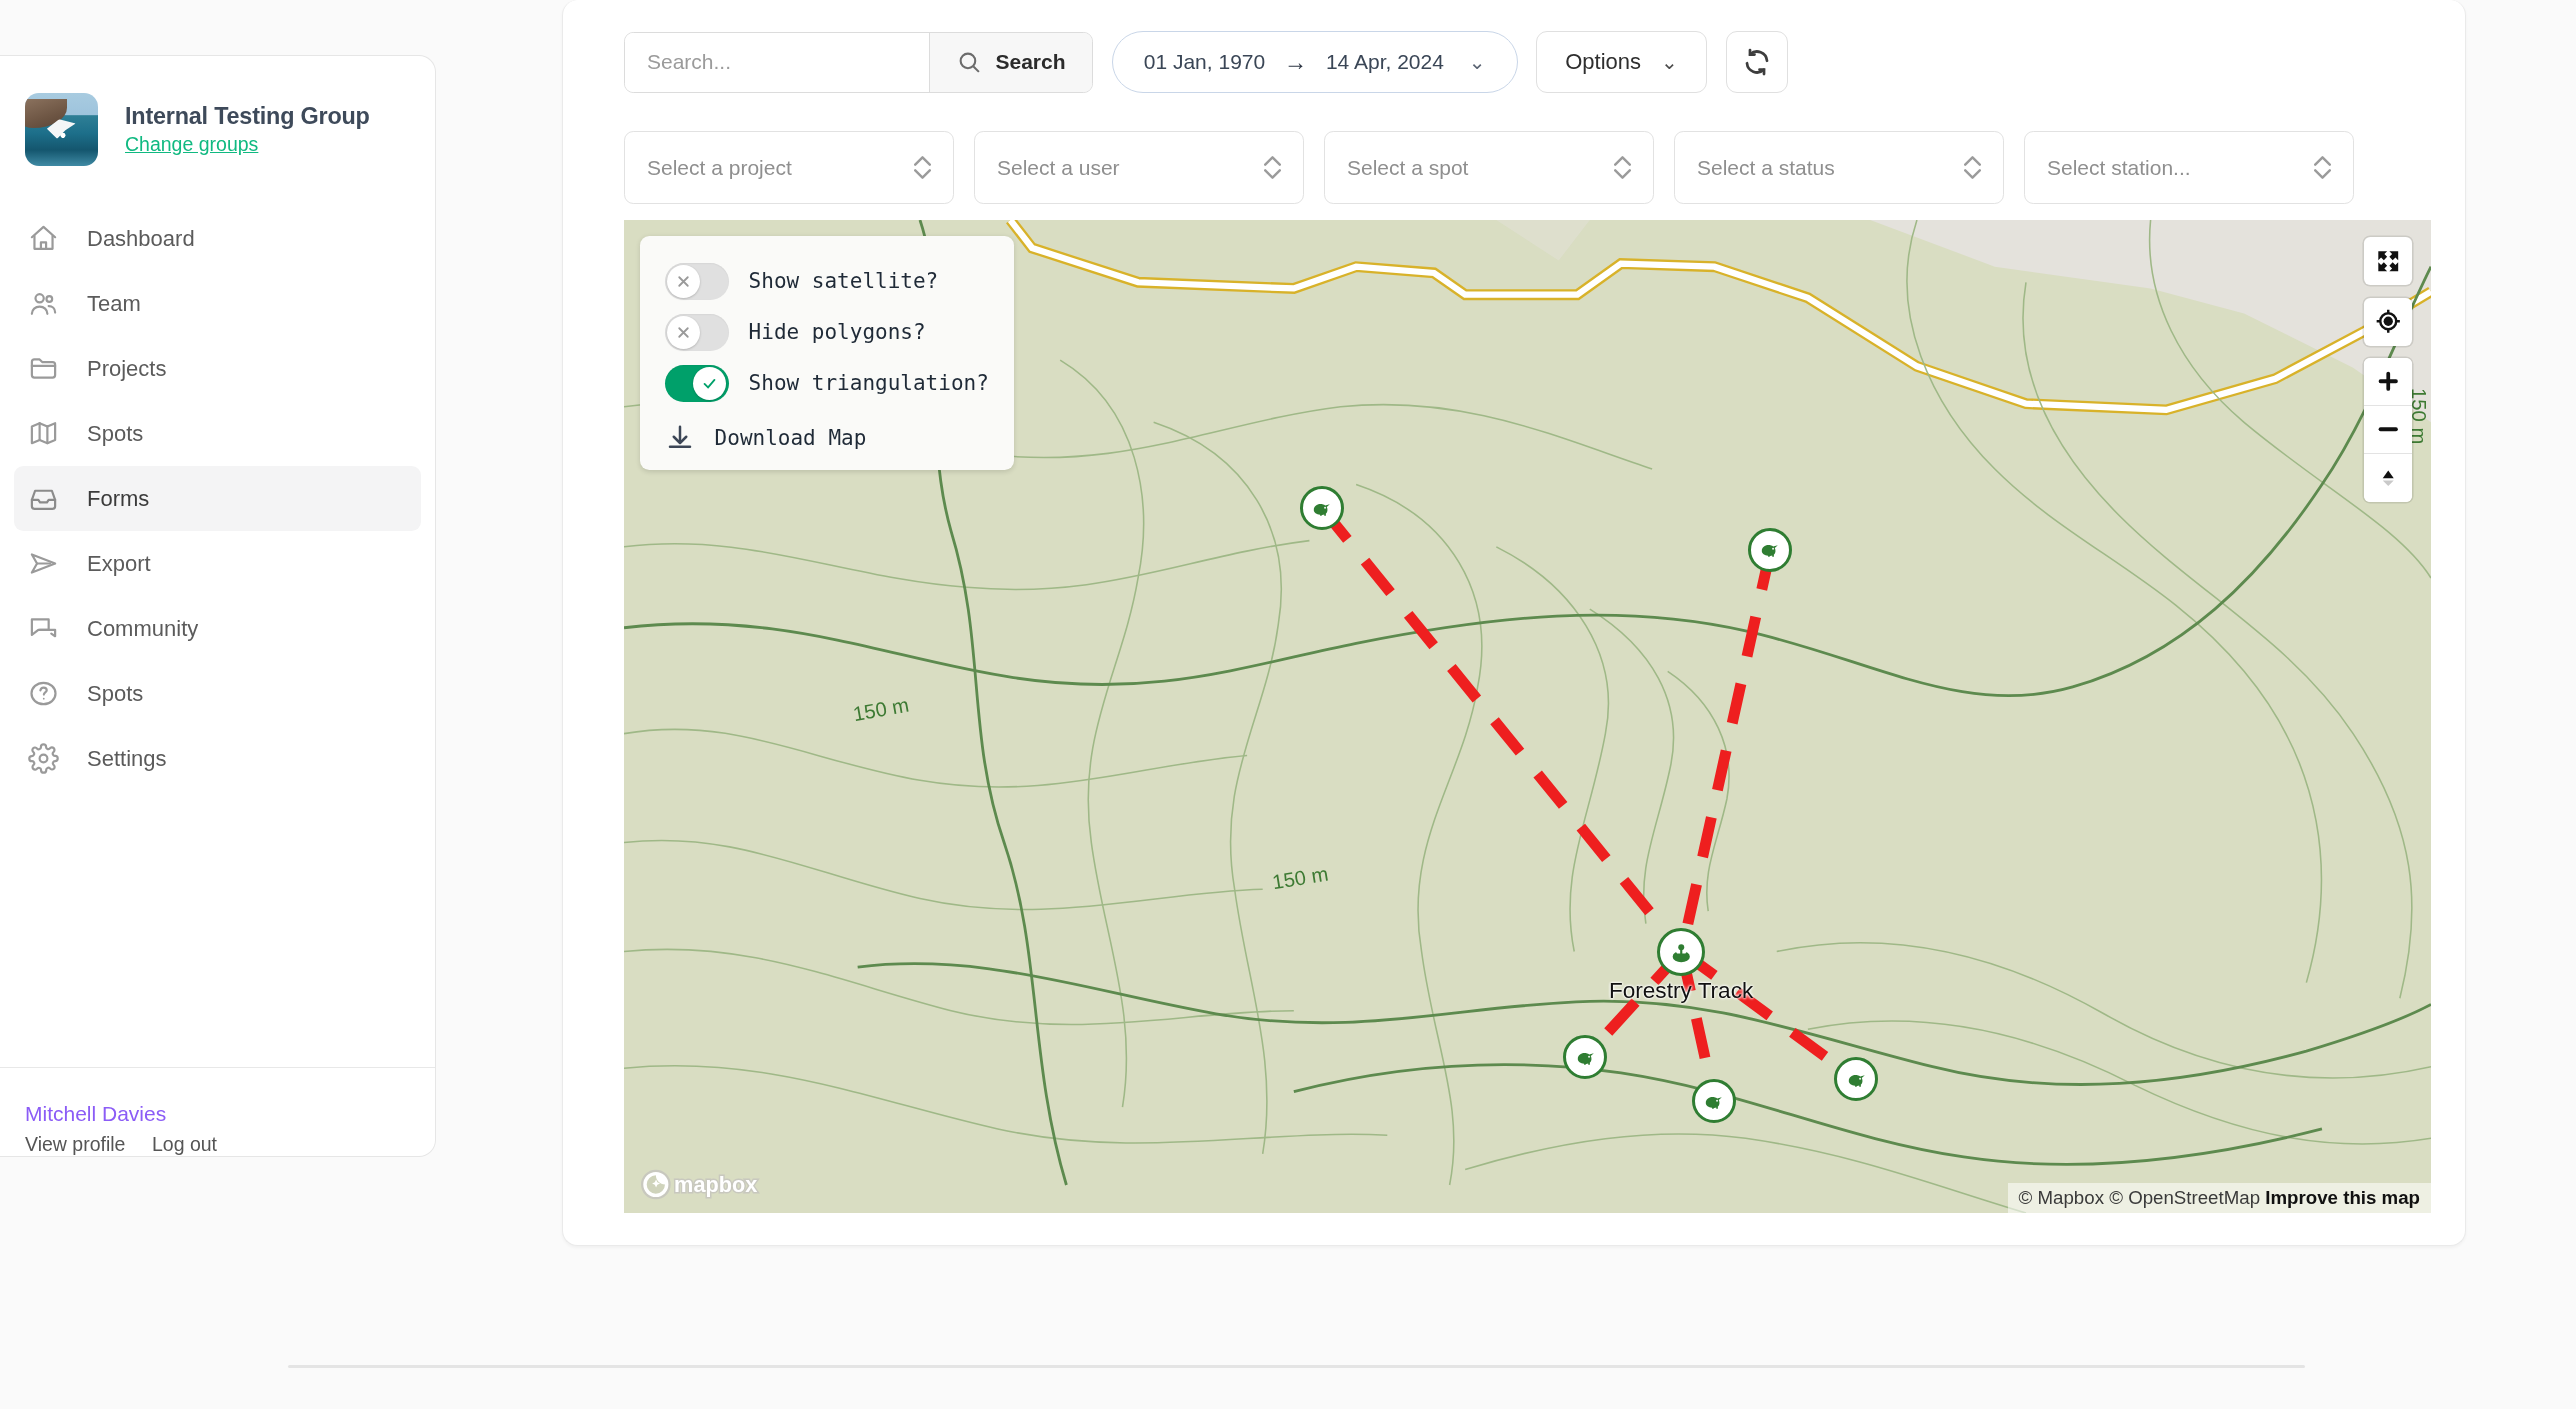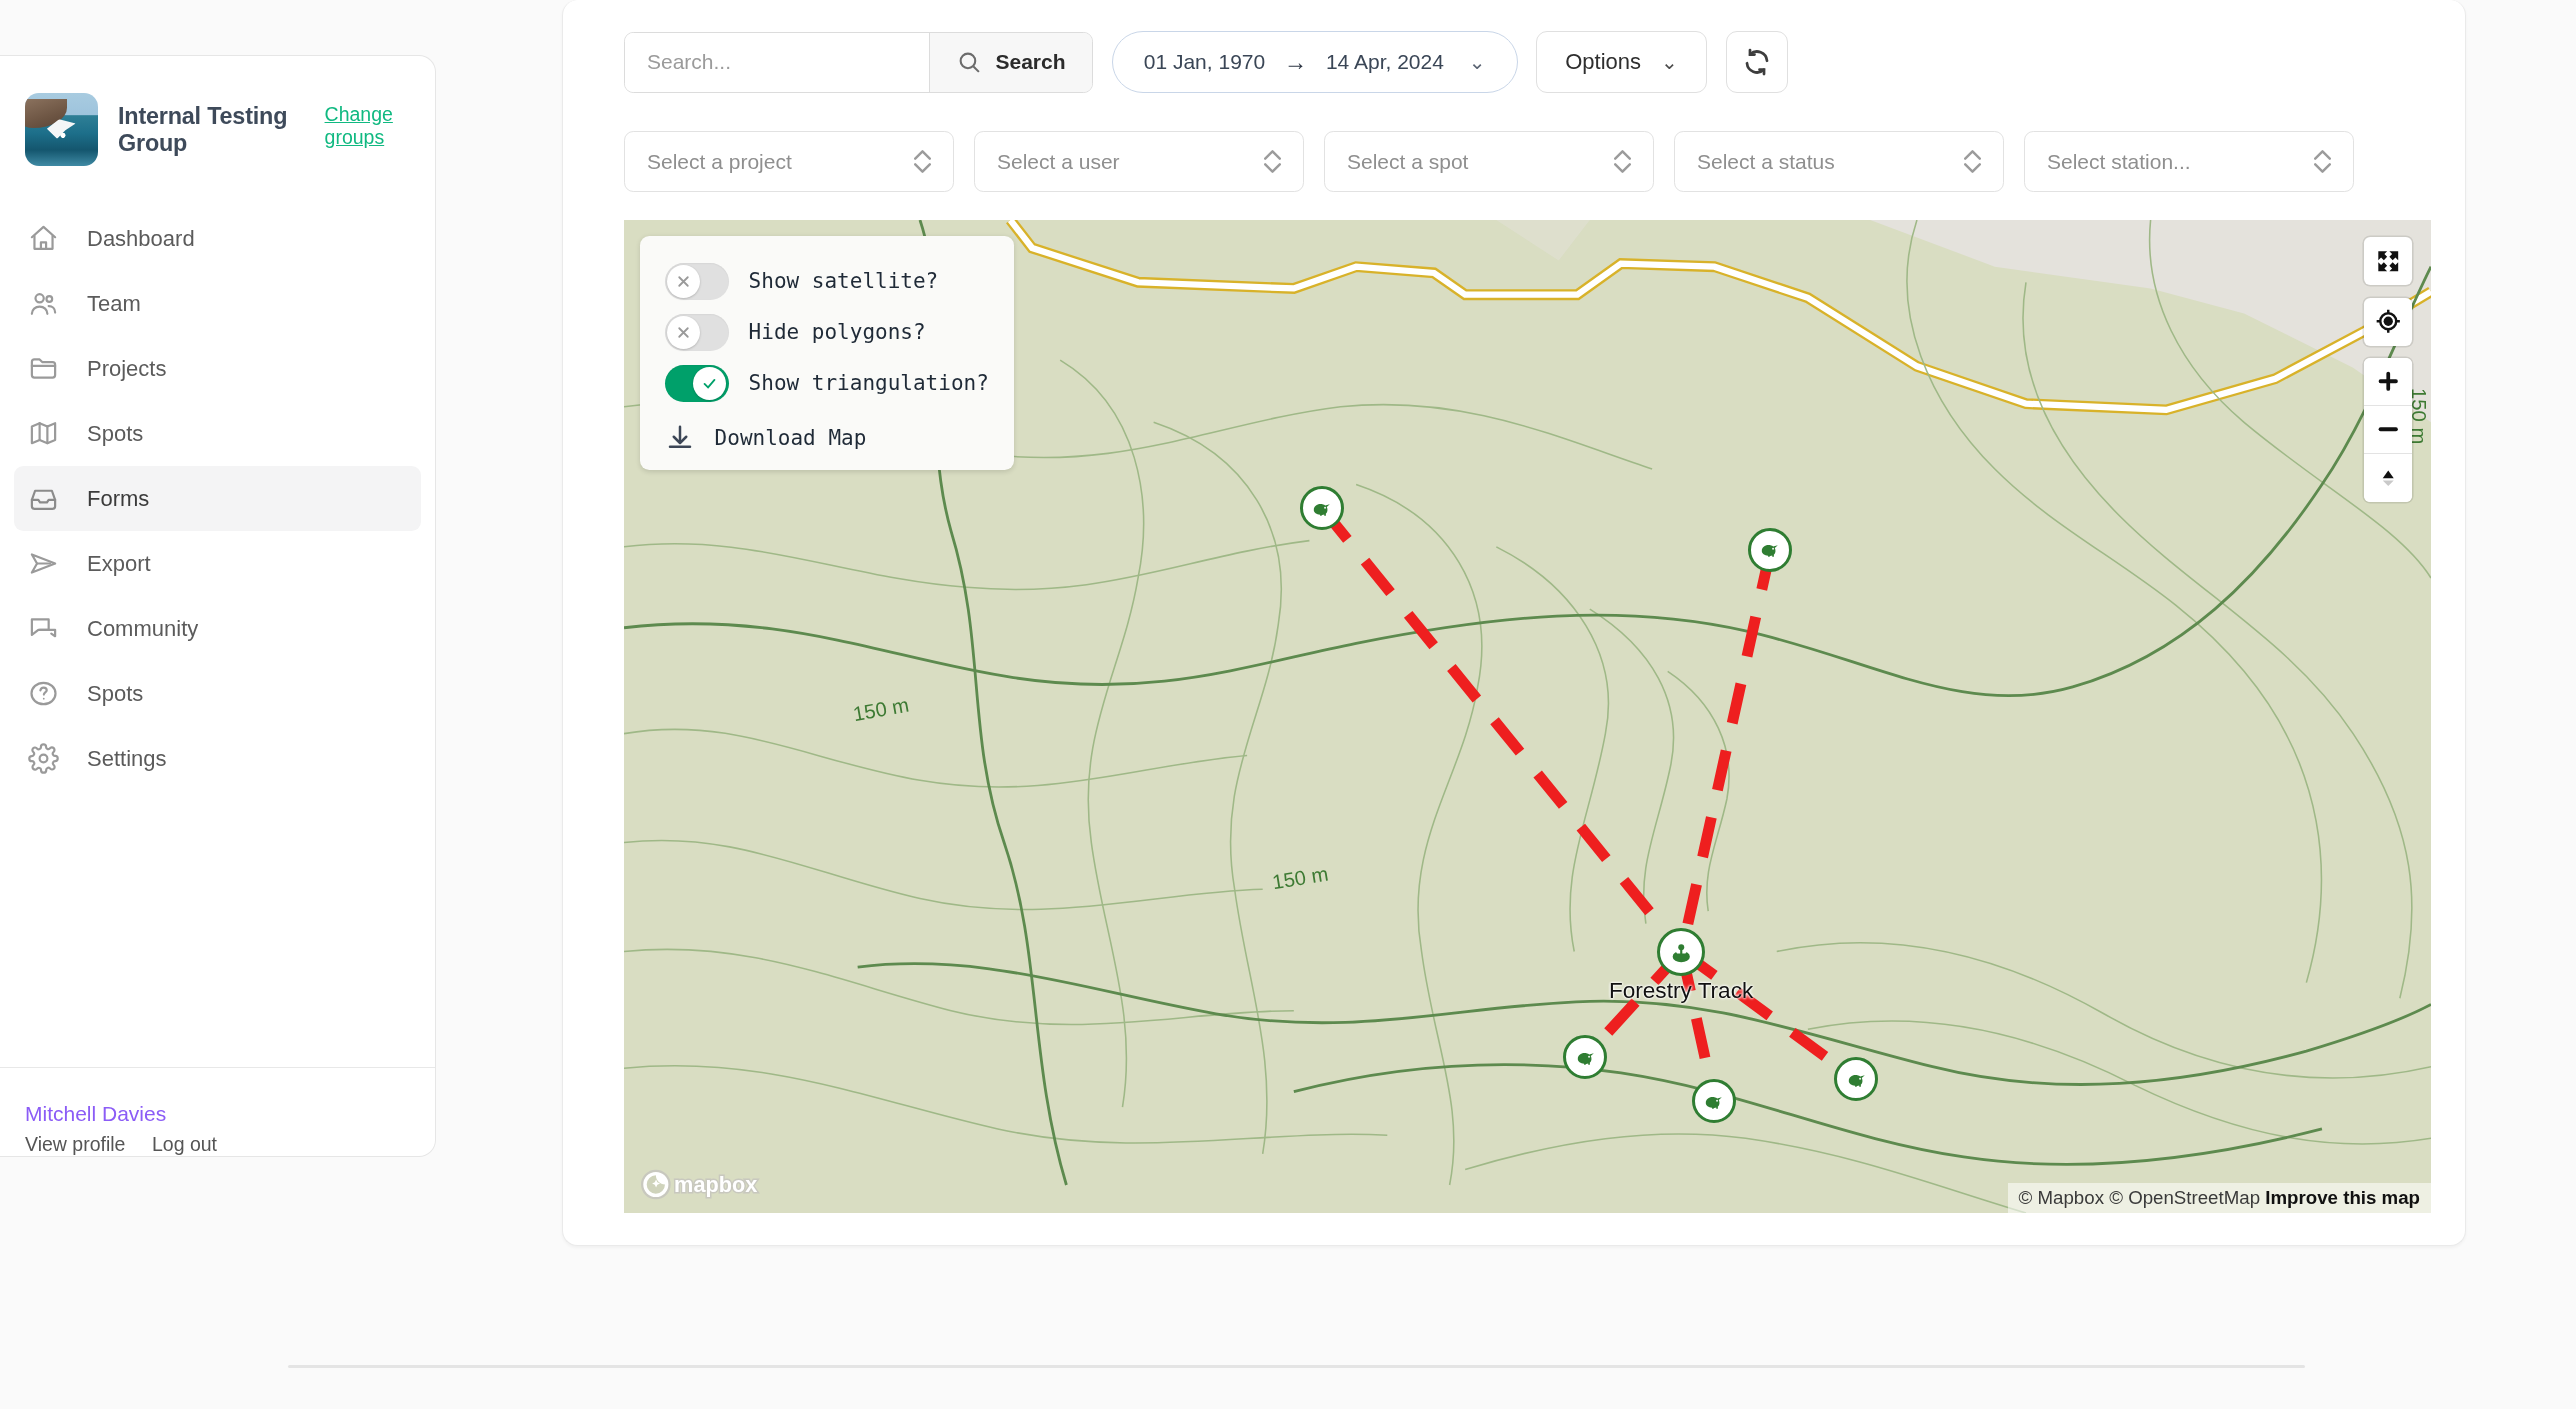--- a/index.html
+++ b/index.html
@@ -35,21 +35,21 @@
     content: ""; position: absolute; left: -8%; top: 8%; width: 66%; height: 40%;
     background: linear-gradient(160deg, #8d7460 0%, #6e5644 60%, #5a4435 100%);
     border-radius: 0 0 70% 30%;
   }
   .group-avatar::after {
     content: ""; position: absolute; left: 30%; top: 36%; width: 40%; height: 26%;
     background: #f4f6f7;
     clip-path: polygon(0 40%, 46% 0, 100% 34%, 62% 62%, 30% 100%);
     transform: rotate(-8deg);
   }
-  .group-meta { display: flex; flex-direction: row; gap: 3.9px; }
+  .group-meta { display: flex; flex-direction: column; gap: 3.9px; margin-left: 7px; }
   .group-name { font-size: 23.4px; font-weight: 700; color: #3e4a5a; letter-spacing: -0.2px; }
   .change-groups { font-size: 19.5px; color: #10b981; text-decoration: underline; cursor: pointer; }
 
   .nav { margin-top: 40px; padding: 0 14px; display: flex; flex-direction: column; }
   .nav-item {
     display: flex; align-items: center; gap: 28px;
     height: 65px; padding: 0 14px;
     border-radius: 9.3px; cursor: pointer;
     color: #5b5b5b; font-size: 22px;
   }
@@ -117,21 +117,21 @@
   .refresh-btn {
     width: 62px; height: 62px;
     border: 0.8px solid #e0e0e0; border-radius: 11px; background: #fff;
     display: flex; align-items: center; justify-content: center; cursor: pointer;
   }
   .refresh-btn svg { width: 30px; height: 30px; stroke: #3d3d3d; stroke-width: 2.2; fill: none; stroke-linecap: round; }
 
   
   .filters { position: absolute; left: 61px; top: 131px; display: flex; gap: 20px; }
   .select {
-    width: 330px; height: 61px;
+    width: 330px; height: 73px;
     border: 0.8px solid #e2e2e2; border-radius: 9.3px; background: #fff;
     display: flex; align-items: center; justify-content: space-between;
     padding: 0 22px; cursor: pointer;
   }
   .select .txt { font-size: 21px; color: #8f8f8f; }
   .select .updown { display: flex; flex-direction: column; align-items: center; gap: 2.3px; color: #9b9b9b; }
   .select .updown svg { width: 17px; height: 10px; stroke: #9b9b9b; stroke-width: 2; fill: none; stroke-linecap: round; stroke-linejoin: round; }
 
   
   .map {

